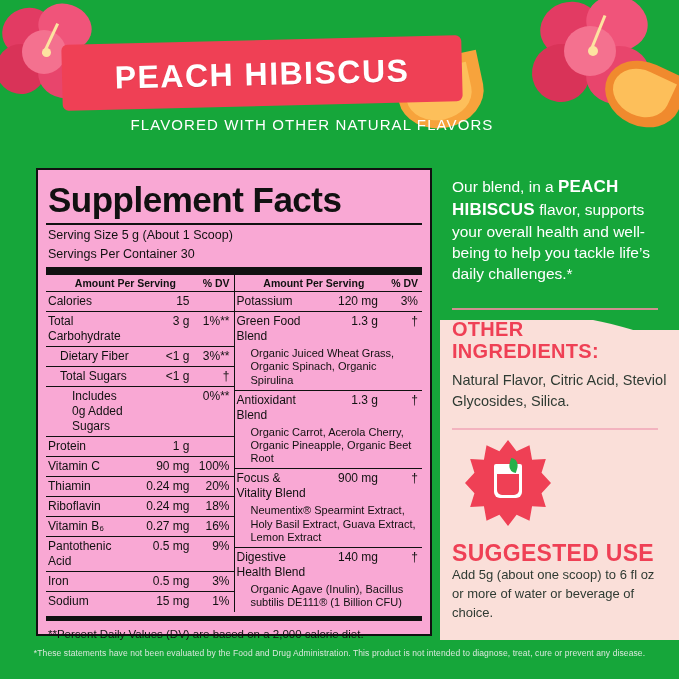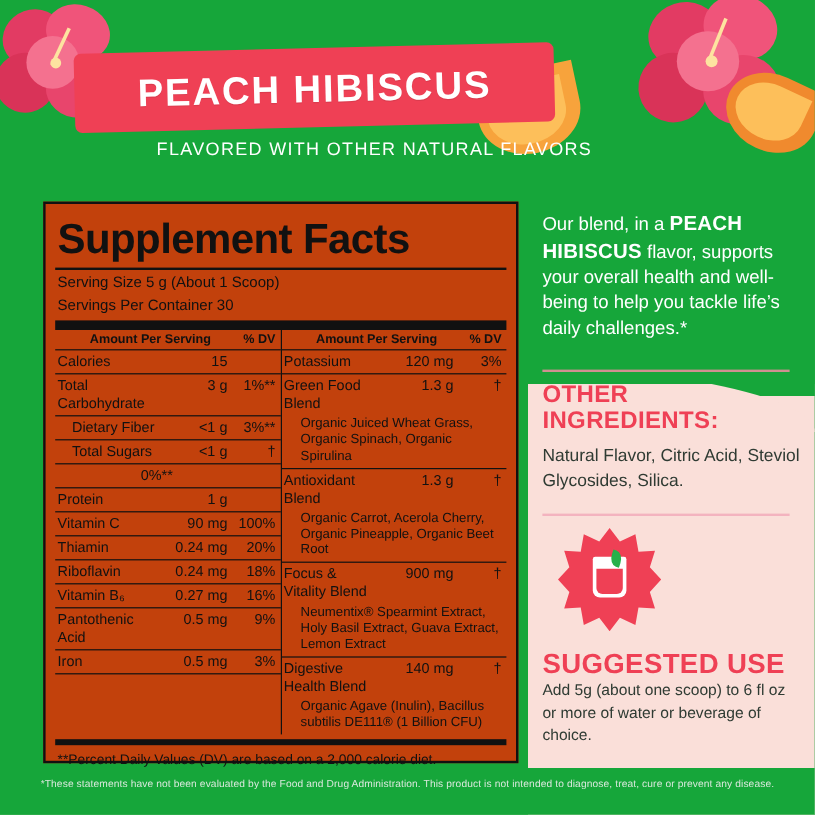--- a/index.html
+++ b/index.html
@@ -41,21 +41,21 @@
   }
 
   
   .flower{position:absolute;pointer-events:none;}
   .petal{position:absolute;border-radius:50% 50% 50% 50%;}
   .peach-slice{position:absolute;border-radius:50% 0 50% 50%;}
 
   
   .panel{
     position:absolute;left:36px;top:168px;width:396px;height:468px;
-    background:#c2410c;border:2px solid #111;box-sizing:border-box;
+    background:#f9a8d4;border:2px solid #111;box-sizing:border-box;
   }
   .panel h1{
     margin:0;padding:10px 10px 0 10px;
     font-size:35px;font-weight:bold;color:#111;letter-spacing:-0.5px;
     font-family:"Liberation Sans", sans-serif;
   }
   .rule-thick{height:2px;background:#111;margin:3px 8px 0 8px;}
   .serving{padding:3px 10px 0 10px;font-size:12.5px;color:#111;line-height:1.25;}
   .rule-black8{height:8px;background:#111;margin:5px 8px 0 8px;}
 
@@ -199,20 +199,21 @@
         <span class="nm indent1">Dietary Fiber</span>
         <span class="amt">&lt;1 g</span>
         <span class="dv">3%**</span>
       </div>
       <div class="row">
         <span class="nm indent1">Total Sugars</span>
         <span class="amt">&lt;1 g</span>
         <span class="dv">†</span>
       </div>
       <div class="row">
+        <span class="nm indent2">Includes 0g Added Sugars</span>
         <span class="amt"></span>
         <span class="dv">0%**</span>
       </div>
       <div class="row">
         <span class="nm">Protein</span>
         <span class="amt">1 g</span>
         <span class="dv"></span>
       </div>
       <div class="row">
         <span class="nm">Vitamin C</span>
@@ -236,20 +237,25 @@
       </div>
       <div class="row">
         <span class="nm">Pantothenic Acid</span>
         <span class="amt">0.5 mg</span>
         <span class="dv">9%</span>
       </div>
       <div class="row">
         <span class="nm">Iron</span>
         <span class="amt">0.5 mg</span>
         <span class="dv">3%</span>
+      </div>
+      <div class="row nb">
+        <span class="nm">Sodium</span>
+        <span class="amt">15 mg</span>
+        <span class="dv">1%</span>
       </div>
     </div>
 
     <div class="col">
       <div class="hdr">
         <span class="aps">Amount Per Serving</span>
         <span>% DV</span>
       </div>
 
       <div class="row">

